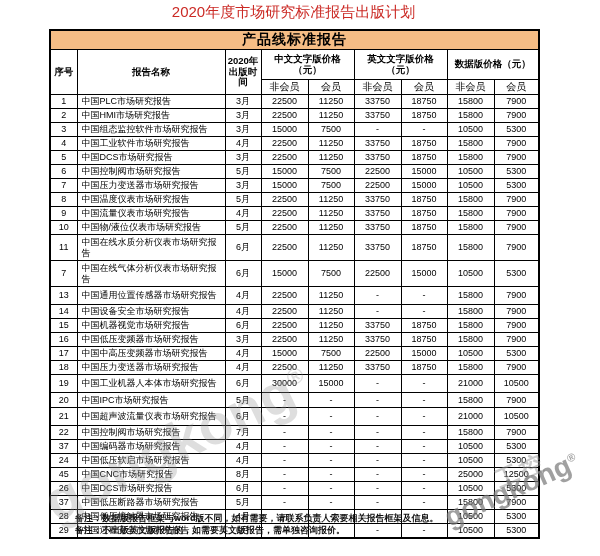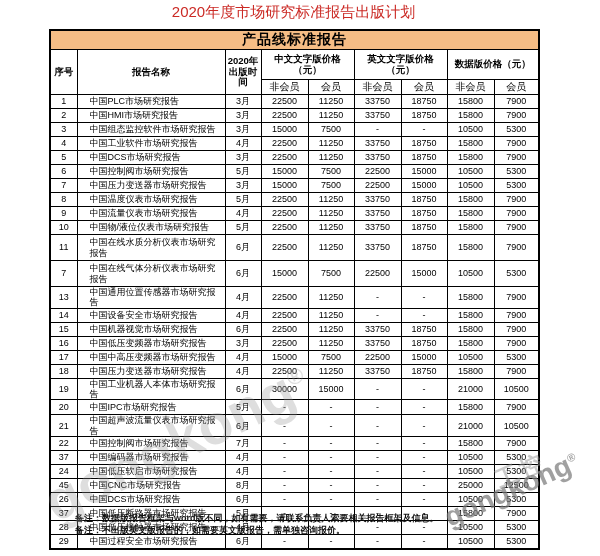--- a/index.html
+++ b/index.html
@@ -21,21 +21,21 @@
     text-align:center; color:#000; overflow:hidden;
   }
   th.band {
     background:#f6bd85; font-size:14px; font-weight:bold; height:12px;
     letter-spacing:1px; color:#1a1a1a;
   }
   tr.hdr-main th { font-size:9.5px; font-weight:bold; line-height:1.15; }
   tr.hdr-main { height:30px; }
   tr.hdr-sub th { font-size:10px; font-weight:normal; height:12px; }
   tbody td { font-size:9px; line-height:1.15; height:13px; }
-  tbody td.name { text-align:left; padding-left:12px; }
+  tbody td.name { text-align:left; padding-left:4px; }
   tbody tr:nth-child(11), tbody tr:nth-child(12) { height:26px; }
   tbody tr:nth-child(13), tbody tr:nth-child(19),
   tbody tr:nth-child(21) { height:18px; }
   tbody tr:nth-child(20) { height:15px; }
   .notes {
     position:absolute; left:75px; top:512px; width:480px;
     font-size:9px; font-weight:bold; color:#111; line-height:12px;
   }
   .wm { position:absolute; pointer-events:none; font-weight:bold; white-space:nowrap; line-height:1; }
   .wm-center {

